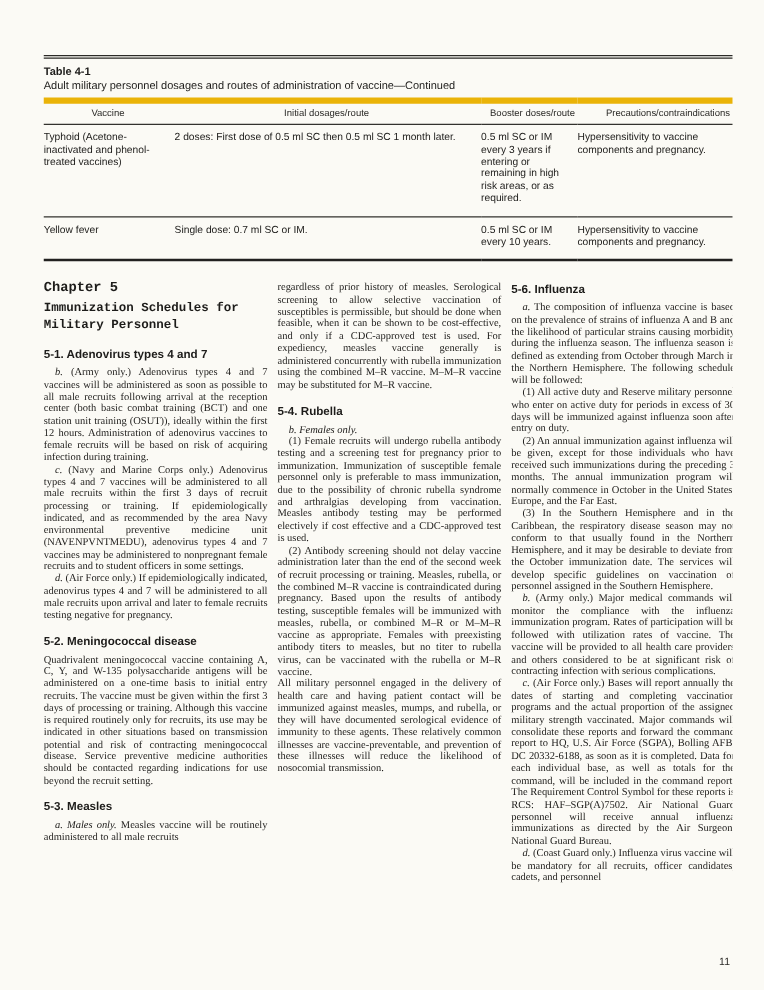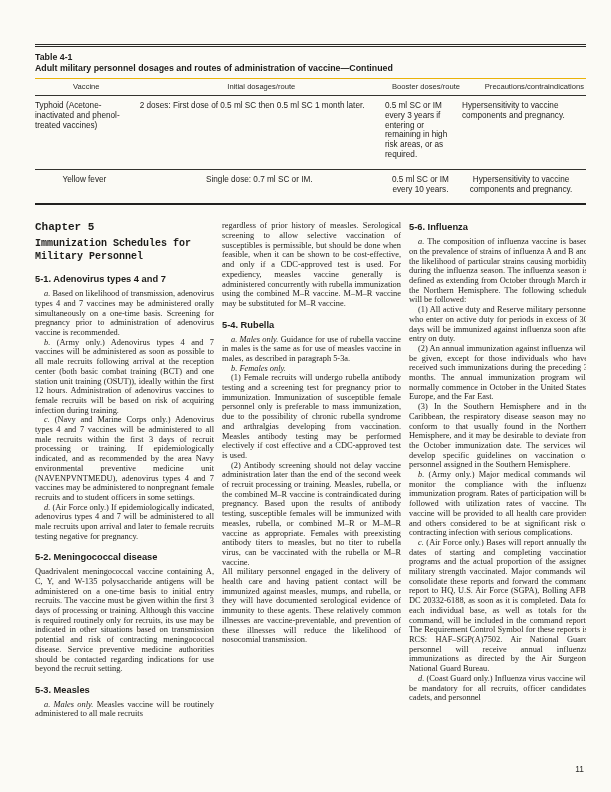--- a/index.html
+++ b/index.html
@@ -7,35 +7,35 @@
     width:611px;height:792px;position:relative;
     background:#fbfaf5;color:#1d1c1a;
     font-family:"Liberation Serif", serif;
     overflow:hidden;
   }
   .page{position:absolute;left:35px;top:44px;width:551px;}
 
   
   .vtable-wrap{border-top:3px double #2b2a27;padding-top:5px;}
   .vtable-label{font-family:"Liberation Sans",sans-serif;font-weight:bold;font-size:8.8px;line-height:11px;}
-  .vtable-title{font-family:"Liberation Sans",sans-serif;font-weight:bold;font-size:8.8px;line-height:11px;margin-bottom:4px;}
-  table.vtable{width:100%;border-collapse:collapse;border-top:1px solid #eab308;border-bottom:2.5px solid #222120;table-layout:fixed;}
+  .vtable-title{font-family:"Liberation Sans",sans-serif;font-weight:normal;font-size:8.8px;line-height:11px;margin-bottom:4px;}
+  table.vtable{width:100%;border-collapse:collapse;border-top:5px solid #eab308;border-bottom:2.5px solid #222120;table-layout:fixed;}
   table.vtable col.c1{width:19%;} table.vtable col.c2{width:44.5%;}
   table.vtable col.c3{width:14%;} table.vtable col.c4{width:22.5%;}
   table.vtable th{
     font-family:"Liberation Sans",sans-serif;font-weight:normal;font-size:7.6px;
     color:#2b2a27;border-bottom:1px solid #33322e;padding:3px 2px 4px 0;vertical-align:top;
   }
   table.vtable th.center{text-align:center;}
   table.vtable th.left{text-align:right;}
   table.vtable td{
     font-family:"Liberation Sans",sans-serif;font-size:8.2px;line-height:9.8px;
     vertical-align:top;text-align:left;padding:5px 6px 9px 0;
   }
-  table.vtable tbody tr + tr td{border-top:1px solid #33322e;text-align:center;}
+  table.vtable tbody tr + tr td{border-top:1px solid #33322e;}
 
   
   .columns{display:flex;gap:8px;margin-top:16px;height:579px;overflow:hidden;}
   .col{width:179px;flex:0 0 179px;}
   .chapter-num{font-family:Liberation Mono, monospace;font-weight:bold;font-size:11px;line-height:13px;margin:0 0 3px 0;}
   .chapter-title{font-family:Liberation Mono, monospace;font-weight:bold;font-size:10px;line-height:13px;margin:0 0 2px 0;}
   .sec-h{font-family:"Liberation Sans",sans-serif;font-weight:bold;font-size:9.3px;line-height:10.8px;margin:11px 0 4px 0;}
   .col .sec-h:first-child{margin-top:1px;}
   p.para{font-size:8.4px;line-height:9.7px;text-align:justify;margin:0;}
   p.indent{text-indent:9px;}
@@ -88,34 +88,32 @@
       </tbody>
     </table>
   </div>
 
   <div class="columns">
 
     <div class="col">
       <div class="chapter-num">Chapter 5</div>
       <div class="chapter-title">Immunization Schedules for Military Personnel</div>
       <div class="sec-h">5-1. Adenovirus types 4 and 7</div>
-      <p class="para indent"><i class="lead">a.</i><span> Based on likelihood of transmission, adenovirus types 4 and 7 vaccines may be administered orally simultaneously on a one-time basis. Screening for pregnancy prior to administration of adenovirus vaccine is recommended.</span></p>
       <p class="para indent"><i class="lead">b.</i><span> (Army only.) Adenovirus types 4 and 7 vaccines will be administered as soon as possible to all male recruits following arrival at the reception center (both basic combat training (BCT) and one station unit training (OSUT)), ideally within the first 12 hours. Administration of adenovirus vaccines to female recruits will be based on risk of acquiring infection during training.</span></p>
       <p class="para indent"><i class="lead">c.</i><span> (Navy and Marine Corps only.) Adenovirus types 4 and 7 vaccines will be administered to all male recruits within the first 3 days of recruit processing or training. If epidemiologically indicated, and as recommended by the area Navy environmental preventive medicine unit (NAVENPVNTMEDU), adenovirus types 4 and 7 vaccines may be administered to nonpregnant female recruits and to student officers in some settings.</span></p>
       <p class="para indent"><i class="lead">d.</i><span> (Air Force only.) If epidemiologically indicated, adenovirus types 4 and 7 will be administered to all male recruits upon arrival and later to female recruits testing negative for pregnancy.</span></p>
       <div class="sec-h">5-2. Meningococcal disease</div>
       <p class="para">Quadrivalent meningococcal vaccine containing A, C, Y, and W-135 polysaccharide antigens will be administered on a one-time basis to initial entry recruits. The vaccine must be given within the first 3 days of processing or training. Although this vaccine is required routinely only for recruits, its use may be indicated in other situations based on transmission potential and risk of contracting meningococcal disease. Service preventive medicine authorities should be contacted regarding indications for use beyond the recruit setting.</p>
       <div class="sec-h">5-3. Measles</div>
       <p class="para indent"><i class="lead">a. Males only.</i><span> Measles vaccine will be routinely administered to all male recruits</span></p>
     </div>
 
     <div class="col">
       <p class="para">regardless of prior history of measles. Serological screening to allow selective vaccination of susceptibles is permissible, but should be done when feasible, when it can be shown to be cost-effective, and only if a CDC-approved test is used. For expediency, measles vaccine generally is administered concurrently with rubella immunization using the combined M–R vaccine. M–M–R vaccine may be substituted for M–R vaccine.</p>
       <div class="sec-h">5-4. Rubella</div>
-      <p class="para indent"><i class="lead">a. Males only.</i><span> Guidance for use of rubella vaccine in males is the same as for use of measles vaccine in males, as described in paragraph 5-3a.</span></p>
       <p class="para indent"><i class="lead">b. Females only.</i><span></span></p>
       <p class="para indent">(1) Female recruits will undergo rubella antibody testing and a screening test for pregnancy prior to immunization. Immunization of susceptible female personnel only is preferable to mass immunization, due to the possibility of chronic rubella syndrome and arthralgias developing from vaccination. Measles antibody testing may be performed electively if cost effective and a CDC-approved test is used.</p>
       <p class="para indent">(2) Antibody screening should not delay vaccine administration later than the end of the second week of recruit processing or training. Measles, rubella, or the combined M–R vaccine is contraindicated during pregnancy. Based upon the results of antibody testing, susceptible females will be immunized with measles, rubella, or combined M–R or M–M–R vaccine as appropriate. Females with preexisting antibody titers to measles, but no titer to rubella virus, can be vaccinated with the rubella or M–R vaccine.</p>
       <p class="para">All military personnel engaged in the delivery of health care and having patient contact will be immunized against measles, mumps, and rubella, or they will have documented serological evidence of immunity to these agents. These relatively common illnesses are vaccine-preventable, and prevention of these illnesses will reduce the likelihood of nosocomial transmission.</p>
     </div>
 
     <div class="col">
       <div class="sec-h">5-6. Influenza</div>
       <p class="para indent"><i class="lead">a.</i><span> The composition of influenza vaccine is based on the prevalence of strains of influenza A and B and the likelihood of particular strains causing morbidity during the influenza season. The influenza season is defined as extending from October through March in the Northern Hemisphere. The following schedule will be followed:</span></p>
       <p class="para indent">(1) All active duty and Reserve military personnel who enter on active duty for periods in excess of 30 days will be immunized against influenza soon after entry on duty.</p>

